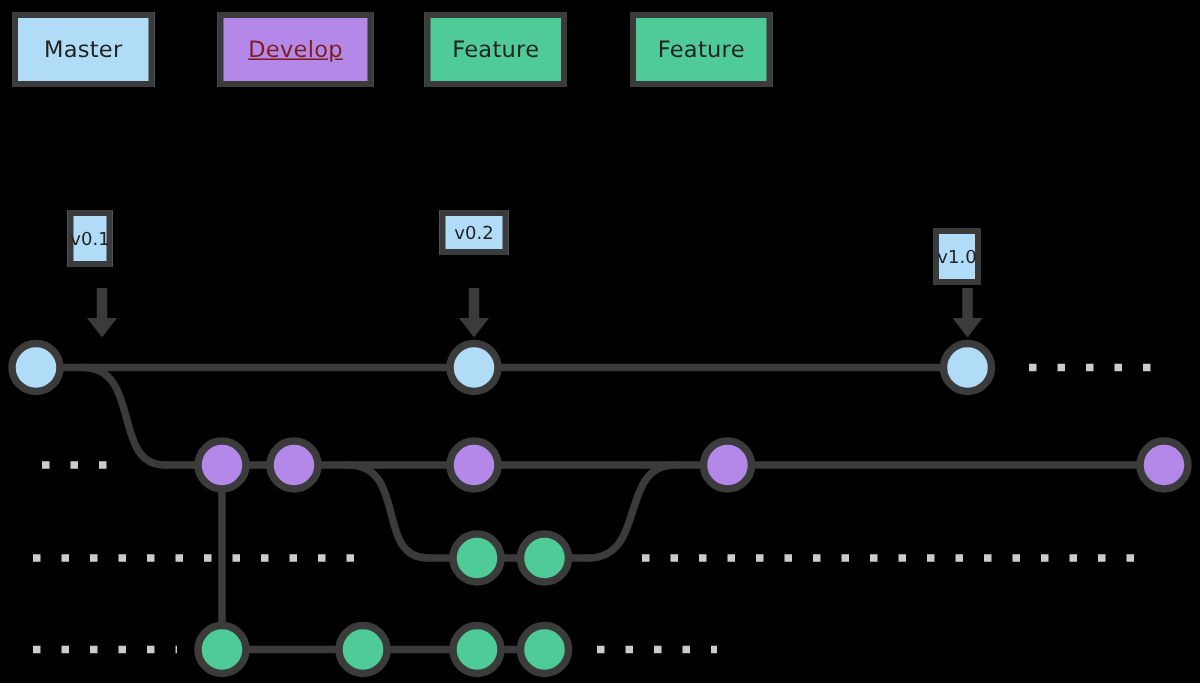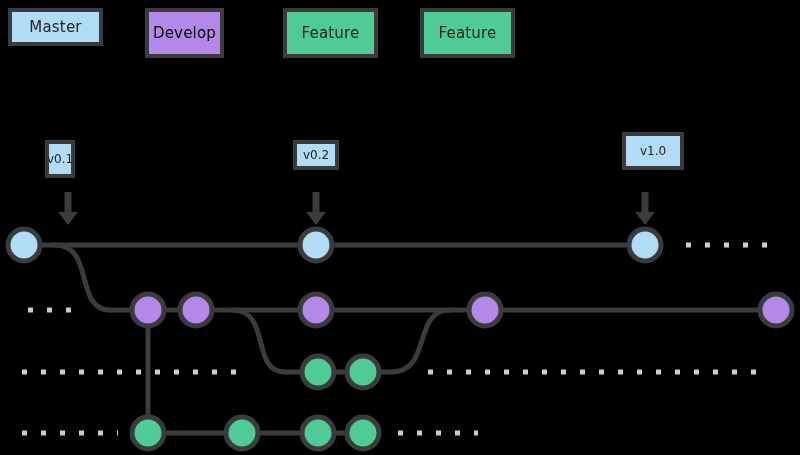--- a/index.html
+++ b/index.html
@@ -95,38 +95,38 @@
         <circle cx="318" cy="372" r="16" fill="#4ecb96" stroke="#3b3b3b" stroke-width="5"></circle>
         <circle cx="363" cy="372" r="16" fill="#4ecb96" stroke="#3b3b3b" stroke-width="5"></circle>
         <circle cx="148" cy="433" r="16" fill="#4ecb96" stroke="#3b3b3b" stroke-width="5"></circle>
         <circle cx="242" cy="433" r="16" fill="#4ecb96" stroke="#3b3b3b" stroke-width="5"></circle>
         <circle cx="318" cy="433" r="16" fill="#4ecb96" stroke="#3b3b3b" stroke-width="5"></circle>
         <circle cx="363" cy="433" r="16" fill="#4ecb96" stroke="#3b3b3b" stroke-width="5"></circle>
       </g>
   </svg>
 
   <div id="legend-layer">
-      <div class="legend-box" style="left: 8px; top: 8px; width: 95px; height: 38px; background: rgb(176, 220, 247); border-color: rgb(59, 59, 59); color: rgb(34, 34, 34);">
+      <div class="legend-box" style="left: 8px; top: 8px; width: 95px; height: 50px; background: rgb(176, 220, 247); border-color: rgb(59, 59, 59); color: rgb(34, 34, 34);">
         <span>Master</span>
       </div>
-      <div class="legend-box" style="left: 145px; top: 8px; width: 79px; height: 50px; background: rgb(179, 136, 232); border-color: rgb(59, 59, 59); color: #000000;">
+      <div class="legend-box" style="left: 145px; top: 8px; width: 104px; height: 50px; background: rgb(179, 136, 232); border-color: rgb(59, 59, 59); color: #7f1d1d; text-decoration: underline;">
         <span>Develop</span>
       </div>
       <div class="legend-box" style="left: 283px; top: 8px; width: 95px; height: 50px; background: rgb(78, 203, 150); border-color: rgb(59, 59, 59); color: rgb(34, 34, 34);">
         <span>Feature</span>
       </div>
       <div class="legend-box" style="left: 420px; top: 8px; width: 95px; height: 50px; background: rgb(78, 203, 150); border-color: rgb(59, 59, 59); color: rgb(34, 34, 34);">
         <span>Feature</span>
       </div>
     </div>
   <div id="tags-layer">
       <div class="tag-box" style="left: 45px; top: 140px; width: 30px; height: 38px; background: rgb(176, 220, 247); border-color: rgb(59, 59, 59); color: rgb(34, 34, 34);">
         <span>v0.1</span>
       </div>
       <div class="tag-box" style="left: 293px; top: 140px; width: 46px; height: 30px; background: rgb(176, 220, 247); border-color: rgb(59, 59, 59); color: rgb(34, 34, 34);">
         <span>v0.2</span>
       </div>
-      <div class="tag-box" style="left: 622px; top: 132px; width: 62px; height: 38px; background: rgb(176, 220, 247); border-color: rgb(59, 59, 59); color: rgb(34, 34, 34);">
+      <div class="tag-box" style="left: 622px; top: 152px; width: 32px; height: 38px; background: rgb(176, 220, 247); border-color: rgb(59, 59, 59); color: rgb(34, 34, 34);">
         <span>v1.0</span>
       </div>
     </div>
 
 </div>
 
 </body></html>

